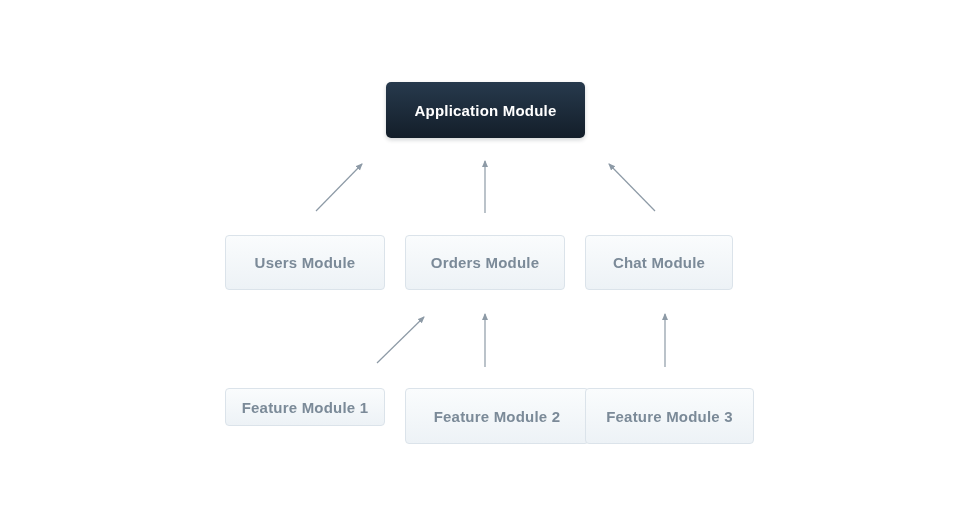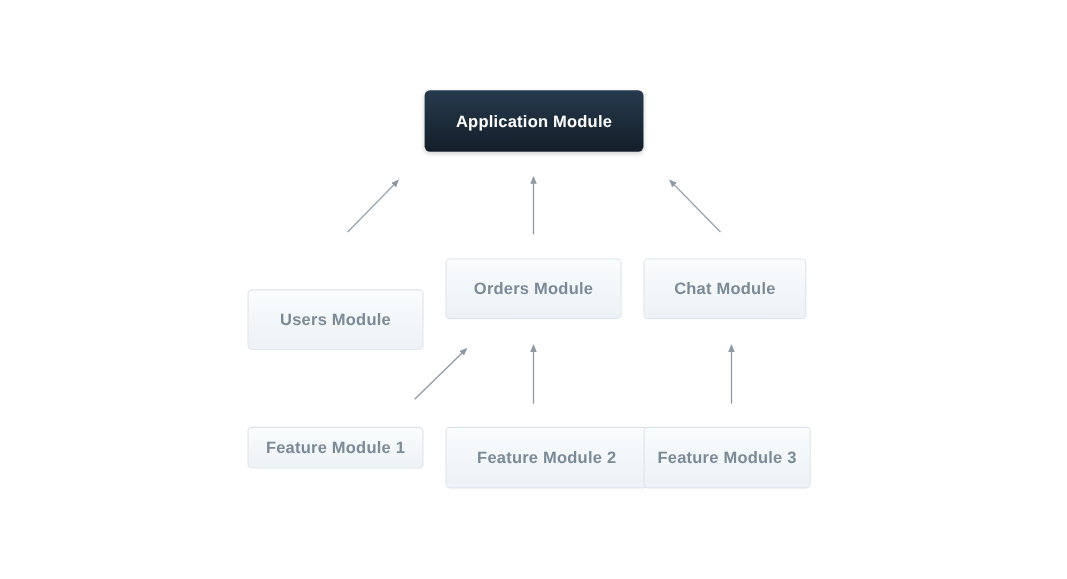--- a/index.html
+++ b/index.html
@@ -49,26 +49,26 @@
     justify-content: center;
   }
   .node.light {
     background: linear-gradient(180deg, var(--light-node-bg-top, #fafcfd) 0%, var(--light-node-bg-bottom, #edf2f6) 100%);
     border: 1px solid var(--light-node-border, #dbe3ea);
     color: var(--light-node-text, #7b8a98);
     border-radius: 4px;
   }
   
   .pos-app      { left: 386px; top: 82px;  width: 199px; height: 56px; }
-  .pos-users    { left: 225px; top: 235px; width: 160px; height: 55px; margin-top: 28px; }
+  .pos-users    { left: 225px; top: 235px; width: 160px; height: 55px; }
   .pos-orders   { left: 405px; top: 235px; width: 160px; height: 55px; align-items: center; }
   .pos-chat     { left: 585px; top: 235px; width: 148px; height: 55px; }
   .pos-feature1 { left: 225px; top: 388px; width: 160px; height: 38px; }
   .pos-feature2 { left: 405px; top: 388px; width: 184px; height: 56px; }
-  .pos-feature3 { left: 585px; top: 388px; width: 152px; height: 56px; }
+  .pos-feature3 { left: 585px; top: 388px; width: 169px; height: 56px; }
 </style>
 </head>
 <body>
 
 <div class="canvas">
 
   <svg class="arrows" width="970" height="526" viewBox="0 0 970 526" xmlns="http://www.w3.org/2000/svg">
     <defs>
       <marker id="arrowhead" markerWidth="8" markerHeight="8" refX="6" refY="3" orient="auto" markerUnits="userSpaceOnUse">
         <path d="M0,0 L7,3 L0,6 Z"></path>

